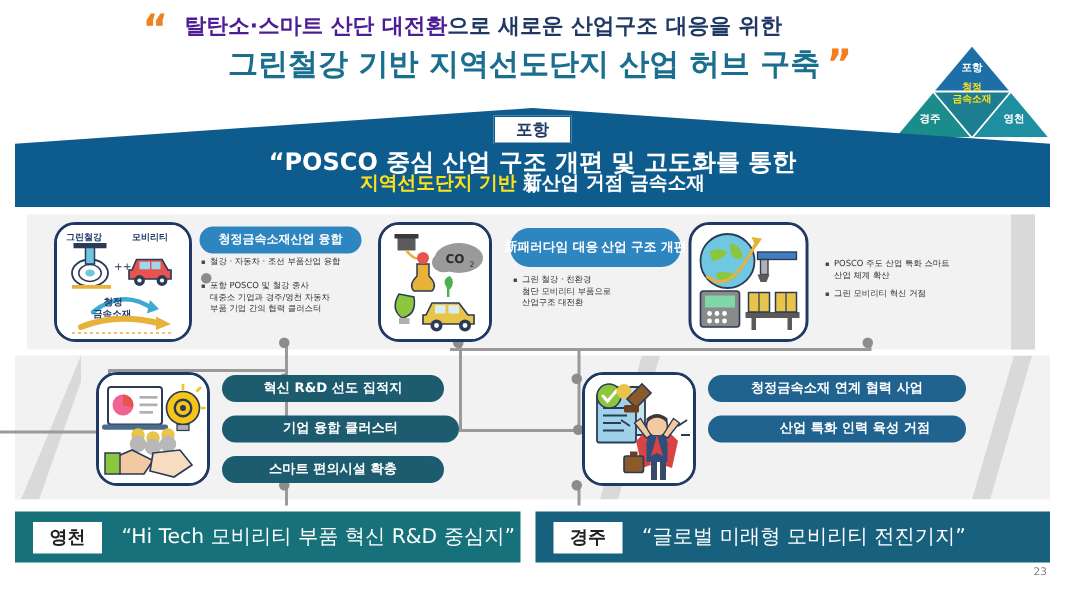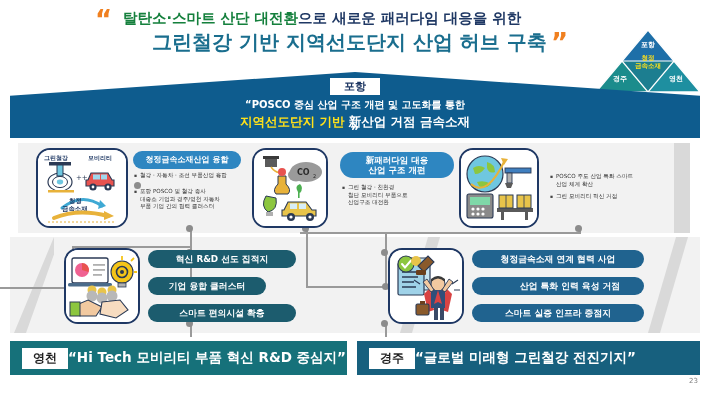--- a/index.html
+++ b/index.html
@@ -17,21 +17,21 @@
     position:absolute; font-size:26px; font-weight:bold; color:#F08020;
     line-height:1; letter-spacing:-2px;
   }
   .quote-open { left:95px; top:7px; }
   .quote-close { left:551px; top:30px; }
   .hline1 {
     position:absolute; left:123px; top:8px; width:460px; height:20px;
     font-size:14.5px; font-weight:bold; color:#1F3864; line-height:20px;
     white-space:nowrap;
   }
-  .hline1 .accent { color:#15803d; }
+  .hline1 .accent { color:#4c1d95; }
   .hline2 {
     position:absolute; left:152px; top:28px; width:430px; height:28px;
     font-size:20px; font-weight:bold; color:#1A6E8E; line-height:28px;
     white-space:nowrap;
   }
 
   
   .tri-wrap { position:absolute; left:594px; top:28px; width:108px; height:66px; }
   .tri-wrap svg { display:block; }
   .tri-label {
@@ -54,21 +54,21 @@
   }
   .roof-inner { position:absolute; left:10px; top:72px; width:690px; height:66px; }
   .pohang-badge {
     position:absolute; left:50%; transform:translateX(-50%); top:5px;
     background:#ffffff; border:1.2px solid #0E5C8E;
     padding:1px 14px; font-size:11px; font-weight:bold; color:#1F3864;
     line-height:15px;
   }
   .roof-t1 {
     position:absolute; left:0; top:26px; width:690px; text-align:center;
-    font-size:10px; font-weight:bold; color:#ffffff; white-space:nowrap;
+    font-size:16px; font-weight:bold; color:#ffffff; white-space:nowrap;
   }
   .roof-t2 {
     position:absolute; left:0; top:42px; width:690px; text-align:center;
     font-size:12.5px; font-weight:bold; color:#ffffff; white-space:nowrap;
   }
   .roof-t2 .hl { color:#FFE11A; }
   .roof-q {
     position:absolute; left:50%; transform:translateX(-50%); top:52px;
     font-size:13px; font-weight:bold; color:#ffffff; line-height:13px;
   }
@@ -137,39 +137,39 @@
     position:absolute; top:341px; height:34px;
     display:flex; align-items:center;
   }
   .bbox-l { left:10px; width:337px; background:#16717A; }
   .bbox-r { left:357px; width:343px; background:#17607E; }
   .bbox-tag {
     background:#ffffff; color:#1F1F1F; font-size:12px; font-weight:bold;
     padding:3px 11px; margin-left:12px; line-height:15px;
   }
   .bbox-txt {
-    color:#ffffff; font-size:13.5px; font-weight:bold;
-    margin-left:0; white-space:nowrap;
+    color:#ffffff; font-size:13.5px; font-weight:normal;
+    margin-left:13px; white-space:nowrap;
   }
 
   .pageno {
     position:absolute; right:12px; bottom:21px;
     font-size:7px; color:#808080;
   }
   .ic-lbl { font-size:6px; font-weight:bold; fill:#1F3864; }
 </style>
 </head>
 <body>
 
 <div id="slide">
 
   <div class="header">
     <span class="quote-open">“</span>
     <div class="hline1">
-      <span class="accent">탈탄소·스마트 산단 대전환</span><span>으로 새로운 패러다임 대응을 위한</span>
+      <span class="accent">탈탄소·스마트 산단 대전환</span><span>으로 새로운 산업구조 대응을 위한</span>
     </div>
     <div class="hline2">그린철강 기반 지역선도단지 산업 허브 구축</div>
     <span class="quote-close">”</span>
   </div>
 
   <div class="tri-wrap">
     <svg width="108" height="66" viewBox="0 0 108 66">
       <polygon points="54,2 106,64 2,64" fill="#1B7A8C"></polygon>
       <polygon points="54,2 80,33 28,33" fill="#1E6FA8"></polygon>
       <polygon points="28,33 54,64 2,64" fill="#1B8C8C"></polygon>
@@ -297,21 +297,21 @@
       <path d="M30 60 L34 52 L52 52 L58 60 L62 60 L62 66 L28 66 L28 60 Z" fill="#E8C44A" stroke="#2B3A55" stroke-width="1.1"></path>
       <rect x="36" y="53.5" width="7" height="5.5" fill="#D7EEF7"></rect>
       <rect x="45" y="53.5" width="7" height="5.5" fill="#D7EEF7"></rect>
       <circle cx="37" cy="67" r="4" fill="#2B3A55"></circle>
       <circle cx="56" cy="67" r="4" fill="#2B3A55"></circle>
       <circle cx="37" cy="67" r="1.6" fill="#ffffff"></circle>
       <circle cx="56" cy="67" r="1.6" fill="#ffffff"></circle>
     </svg>
   </div>
 
-  <div class="pill pill-blue" style="left:340px; top:152px; width:114px; height:26px; font-size:8.5px; flex-direction:column; gap:2px; border-radius:13px;">
+  <div class="pill pill-blue" style="left:340px; top:152px; width:114px; height:26px; font-size:8.5px; flex-direction:row; gap:2px; border-radius:13px;">
     <span>新패러다임 대응</span>
     <span>산업 구조 개편</span>
   </div>
   <div class="bul" style="left:348px; top:184px; width:104px;">그린 철강 · 친환경
 첨단 모비리티 부품으로
 산업구조 대전환</div>
 
   <div class="icard" style="left:459px; top:148px; width:80px; height:80px;">
     <svg width="76" height="76" viewBox="0 0 76 76">
       <rect x="0" y="0" width="76" height="76" fill="#ffffff"></rect>
@@ -376,21 +376,21 @@
       <circle cx="46" cy="40" r="4.5" fill="#E8C44A"></circle>
       <circle cx="46" cy="46" r="5.5" fill="#B8B8B8"></circle>
 
       <path d="M8 56 L22 50 L36 57 L30 66 L14 66 Z" fill="#F2C9A0" stroke="#2B3A55" stroke-width="1.1"></path>
       <path d="M36 52 L54 50 L62 60 L50 68 L34 64 Z" fill="#F7DCC0" stroke="#2B3A55" stroke-width="1.1"></path>
       <rect x="4" y="52" width="10" height="14" fill="#8CC63F" stroke="#2B3A55" stroke-width="1"></rect>
     </svg>
   </div>
 
   <div class="pill pill-teal" style="left:148px; top:250px; width:148px; height:18px; font-size:8.8px;">혁신 R&amp;D 선도 집적지</div>
-  <div class="pill pill-teal" style="left:148px; top:277px; width:118px; height:18px; font-size:8.8px;">기업 융합 클러스터</div>
+  <div class="pill pill-teal" style="left:148px; top:277px; width:158px; height:18px; font-size:8.8px;">기업 융합 클러스터</div>
   <div class="pill pill-teal" style="left:148px; top:304px; width:148px; height:18px; font-size:8.8px;">스마트 편의시설 확충</div>
 
   <div class="icard" style="left:388px; top:248px; width:76px; height:76px;">
     <svg width="72" height="72" viewBox="0 0 72 72">
       <rect x="0" y="0" width="72" height="72" fill="#ffffff"></rect>
 
       <rect x="14" y="8" width="26" height="32" rx="1.5" fill="#C7E3F0" stroke="#2B3A55" stroke-width="1.2"></rect>
       <rect x="8" y="13" width="26" height="32" rx="1.5" fill="#9FD2E8" stroke="#2B3A55" stroke-width="1.2"></rect>
       <line x1="12" y1="22" x2="28" y2="22" stroke="#2B3A55" stroke-width="1.4"></line>
       <line x1="12" y1="27" x2="28" y2="27" stroke="#2B3A55" stroke-width="1.4"></line>
@@ -416,25 +416,24 @@
       <rect x="26" y="54" width="13" height="11" rx="1.5" fill="#8A5A2B" stroke="#2B3A55" stroke-width="1.1"></rect>
       <rect x="30" y="51" width="5" height="3" fill="#6B3F1D"></rect>
       <line x1="62" y1="34" x2="68" y2="30" stroke="#2B3A55" stroke-width="1.2"></line>
       <line x1="64" y1="40" x2="70" y2="40" stroke="#2B3A55" stroke-width="1.2"></line>
       <line x1="30" y1="34" x2="24" y2="30" stroke="#2B3A55" stroke-width="1.2"></line>
     </svg>
   </div>
 
   <div class="pill pill-nblue" style="left:472px; top:250px; width:172px; height:18px; font-size:8.8px;">청정금속소재 연계 협력 사업</div>
   <div class="pill pill-nblue" style="left:472px; top:277px; width:172px; height:18px; font-size:8.8px;padding-left:24px;">산업 특화 인력 육성 거점</div>
-  <div class="pill pill-nblue" style="left:472px; top:304px; width:172px; height:18px; font-size:8.8px;">스마트 실증 인프라 중점지</div>
 
   <div class="bbox bbox-l">
     <span class="bbox-tag">영천</span>
     <span class="bbox-txt">“Hi Tech 모비리티 부품 혁신 R&amp;D 중심지”</span>
   </div>
   <div class="bbox bbox-r">
     <span class="bbox-tag">경주</span>
-    <span class="bbox-txt">“글로벌 미래형 그린철강 전진기지”</span>
+    <span class="bbox-txt">“글로벌 미래형 모비리티 전진기지”</span>
   </div>
 
   <div class="pageno">23</div>
 </div>
 
 </body></html>

